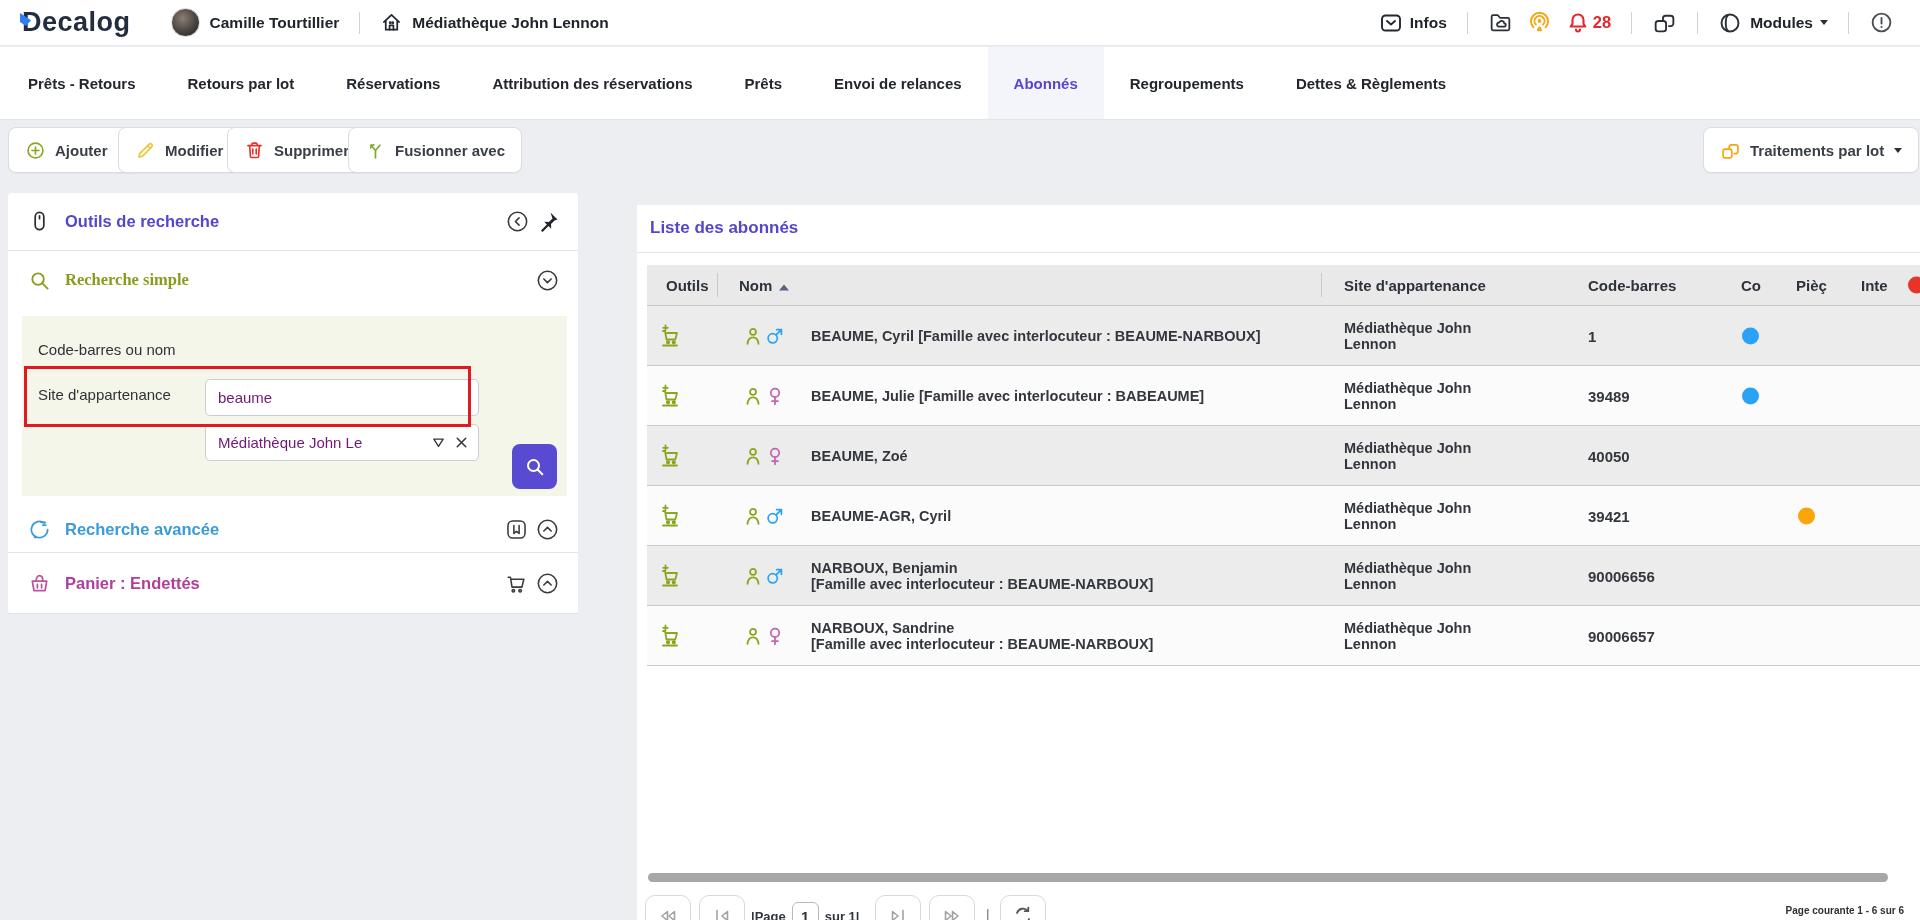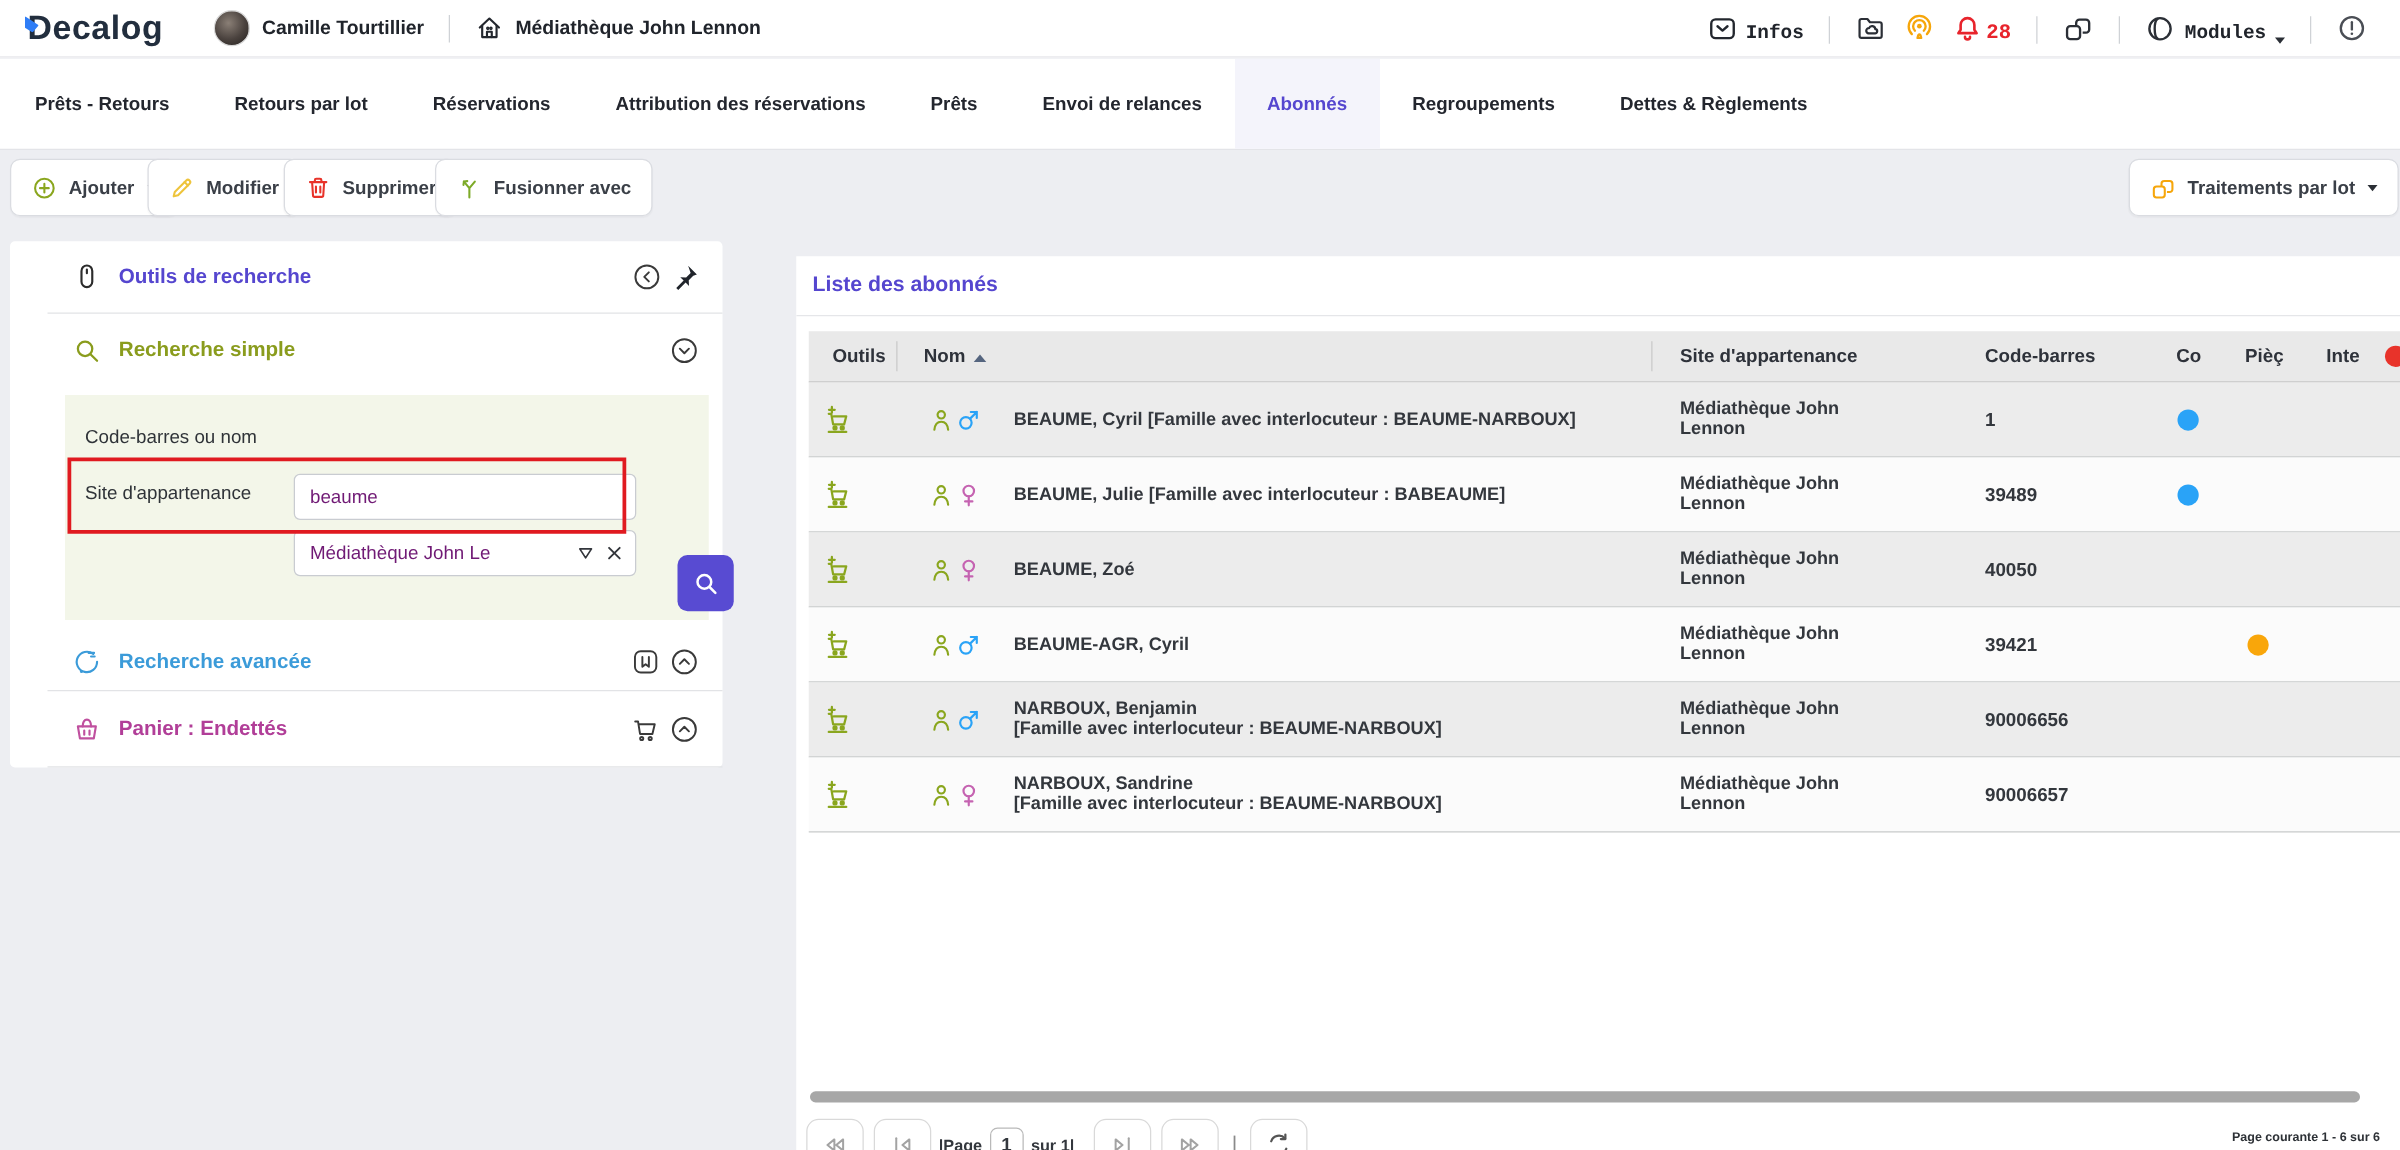--- a/index.html
+++ b/index.html
@@ -14,39 +14,39 @@
   .topbar { position:absolute; left:0; top:0; width:1920px; height:46px; background:#fff;
             border-bottom:1px solid #e7e8eb; display:flex; align-items:center; padding:0 26px 0 18px; }
   .logo { font-size:27px; font-weight:700; color:#222e3e; letter-spacing:.5px; position:relative; padding-left:4px; }
   .logo .logo-accent { position:absolute; left:2px; top:6px; width:11px; height:13px; background:#2f7df6;
                        clip-path:polygon(0 0,100% 55%,55% 100%,0 70%); }
   .avatar { width:29px; height:29px; border-radius:50%; margin-left:40px;
             background:radial-gradient(circle at 40% 35%, #8a7f76 0%, #4a423e 55%, #23201e 100%); border:1px solid #d8d8d8; }
   .tb-label { font-weight:700; font-size:15.5px; color:#20242b; }
   .tb-sep { width:1px; height:22px; background:#cfd2d6; margin:0 20px; }
   .topbar .user { margin-left:10px; }
-  .top-right { margin-left:auto; display:flex; align-items:flex-end;font-family:Liberation Mono, monospace; }
+  .top-right { margin-left:auto; display:flex; align-items:center; }
   .bell-count { color:#e8242c; font-weight:700; font-size:16.5px; margin-left:3px; }
   .caret { width:0; height:0; border-left:4.5px solid transparent; border-right:4.5px solid transparent;
            border-top:5px solid #2b2f36; display:inline-block; margin-left:7px; }
 
   
   .nav { position:absolute; left:0; top:47px; width:1920px; height:73px; background:#fff;
          border-bottom:1px solid #e3e4e8; display:flex; align-items:stretch; padding-left:2px; }
   .tab { display:flex; align-items:center; padding:0 26px; font-size:15px; font-weight:700; color:#23262e; cursor:pointer; }
   .tab.active { color:#5546cf; background:#f4f4fb; }
 
   
   .toolbar { position:absolute; left:0; top:127px; width:1920px; height:48px; }
   .tbtn { position:absolute; top:0; height:46px; background:#fff; border:1px solid #dadce1; border-radius:8px;
           display:flex; align-items:center; gap:9px; padding:0 16px; font-size:15px; font-weight:700; color:#3a3f47;
           box-shadow:0 1px 1px rgba(0,0,0,.03); cursor:pointer; font-family:inherit;justify-content:center; }
 
   
-  .sidebar { position:absolute; left:8px; top:193px; width:570px; background:#fff; border-radius:4px;padding-left:30px; }
+  .sidebar { position:absolute; left:8px; top:193px; width:570px; background:#fff; border-radius:4px; }
   .side-row { display:flex; align-items:center; padding:0 18px 0 20px; }
   .side-row .title { font-size:16.5px; font-weight:700; margin-left:14px; }
   .t-purple { color:#5546cf; } .t-olive { color:#8a9c1d; } .t-blue { color:#3b9bd9; } .t-magenta { color:#b13e98; }
   .right-icons { margin-left:auto; display:flex; align-items:center; gap:6px; }
   .divider { height:1px; background:#e2e3e6; }
 
   .form { position:relative; margin:7px 11px 10px 14px; height:180px; background:#f3f6e9; }
   .form label { position:absolute; left:16px; font-size:15px; color:#2f3338; }
   .lblA { top:25px; } .lblB { top:70px; }
   .inp { position:absolute; left:183px; width:274px; height:37px; background:#fff; border:1px solid #c9ccd1;
@@ -282,21 +282,21 @@
           </svg>
         </span>
         <span class="ic">
           <svg width="24" height="24" viewBox="0 0 24 24">
             <path d="M14.5 2.5l7 7-2.9 1-3.6 3.6.2 4.7-2.7-2.7-5.9 5.9-1.6-1.6 5.9-5.9-2.7-2.7 4.7.2 3.6-3.6z" fill="#20242b"></path>
           </svg>
         </span>
       </span>
     </div>
     <div class="divider"></div>
-    <div class="side-row" style="height:58px;">
+    <div class="side-row" style="height:58px;font-family:Liberation Serif, serif;">
       <span class="ic">
         <svg width="23" height="23" viewBox="0 0 24 24" fill="none" stroke="#8a9c1d" stroke-width="1.9" stroke-linecap="round">
           <circle cx="10.5" cy="10.5" r="6"></circle>
             <path d="M15 15l5.5 5.5"></path>
         </svg>
       </span>
       <span class="title t-olive">Recherche simple</span>
       <span class="right-icons">
         <span class="ic">
           <svg width="25" height="25" viewBox="0 0 24 24" fill="none" stroke="#3a3a3a" stroke-width="1.5" stroke-linecap="round" stroke-linejoin="round">

